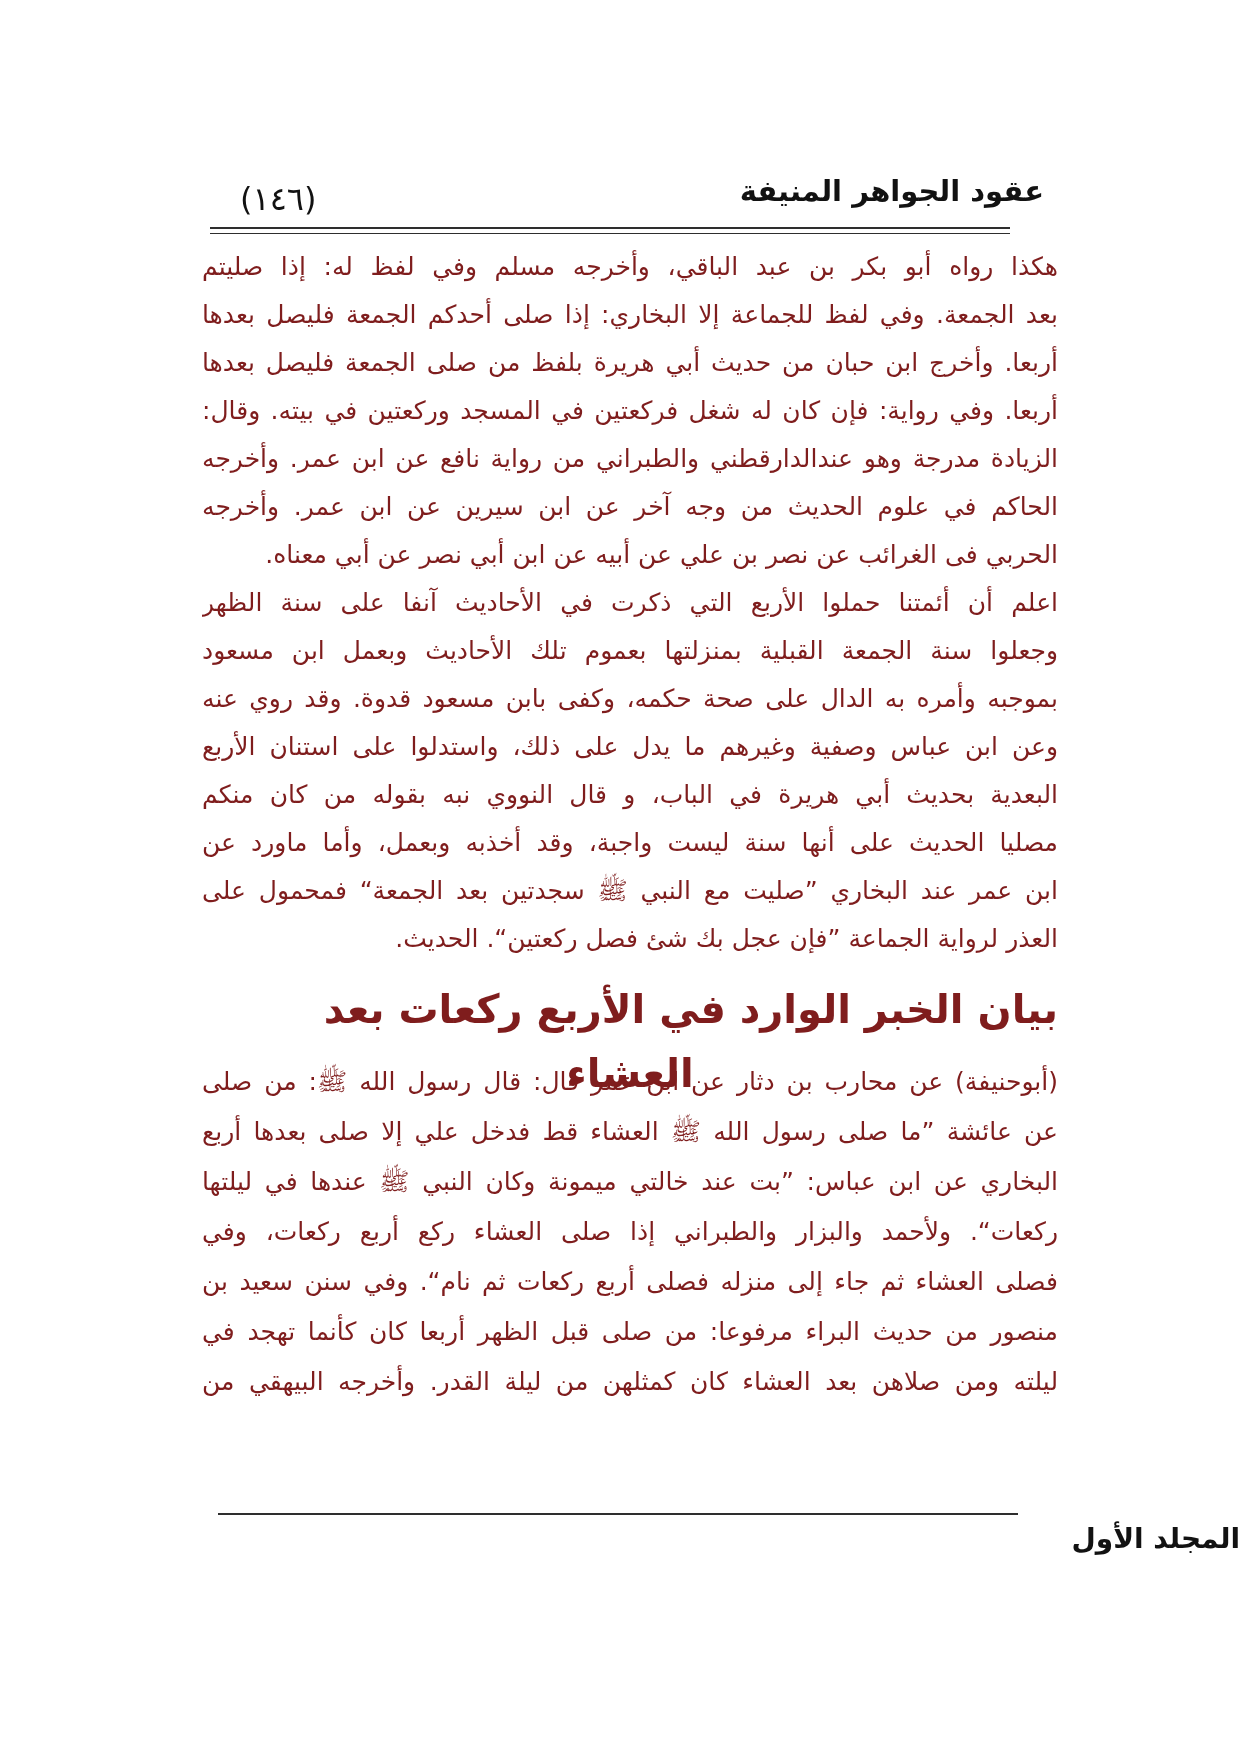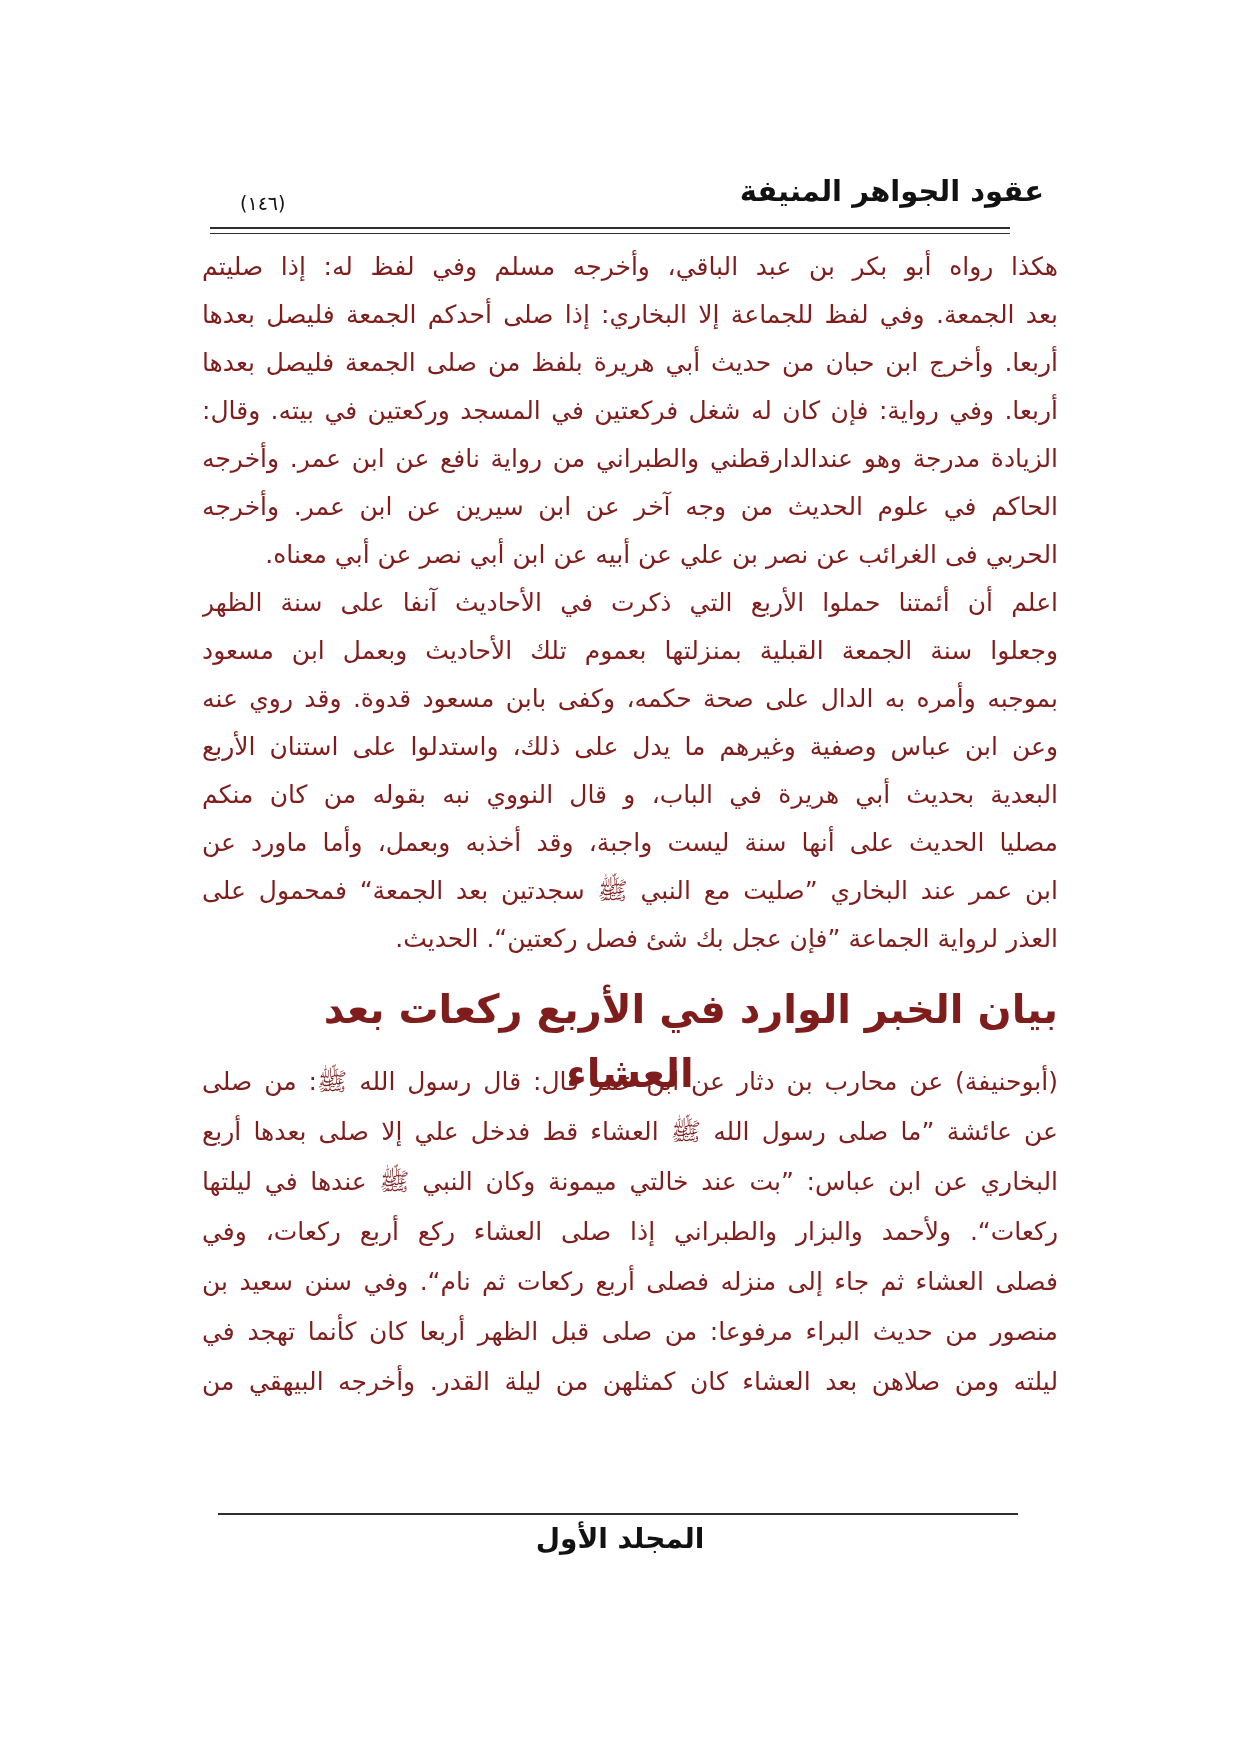--- a/index.html
+++ b/index.html
@@ -17,23 +17,22 @@
   }
   
   .book-title{
     position:absolute;top:174px;right:196px;
     direction:rtl;
     font-size:29px;font-weight:bold;
     letter-spacing:0;
   }
   .page-number{
     position:absolute;top:180px;left:240px;
-    font-size:19px;
+    font-size:32px;
     direction:rtl;
-    margin-top:12px;
   }
   .header-rule{
     position:absolute;top:227px;left:210px;width:800px;
     height:4px;
     border-top:2px solid #2e2e2e;
     border-bottom:1px solid #2e2e2e;
   }
   
   .content{
     position:absolute;top:243px;right:182px;left:202px;
@@ -57,21 +56,20 @@
     font-size:40px;font-weight:bold;
     text-align-last:center;
   }
   
   .footer-rule{
     position:absolute;top:1513px;left:218px;width:800px;
     border-top:2px solid #2e2e2e;
   }
   .footer-text{
     position:absolute;top:1522px;left:0;width:1240px;
-    text-align:center;
     direction:rtl;
     font-size:28px;font-weight:bold;
   }
 </style>
 </head>
 <body>
 
 <div class="page">
 
   <div class="book-title">عقود الجواهر المنيفة</div>

